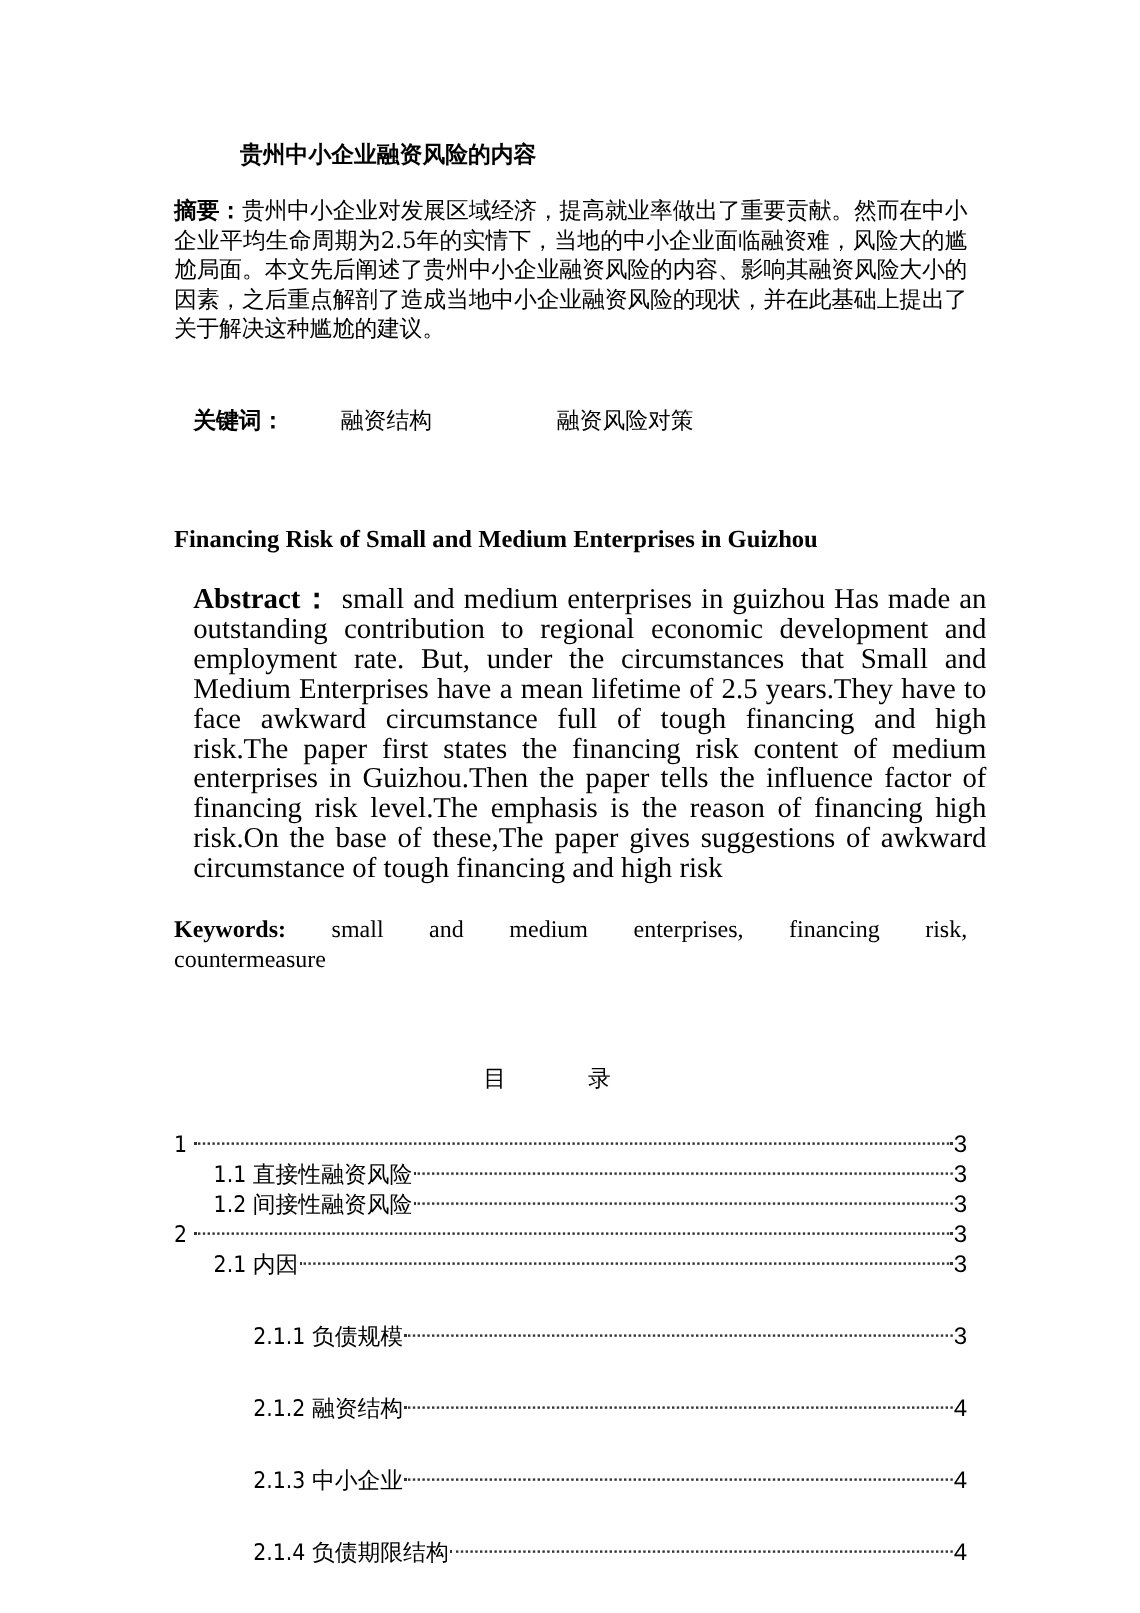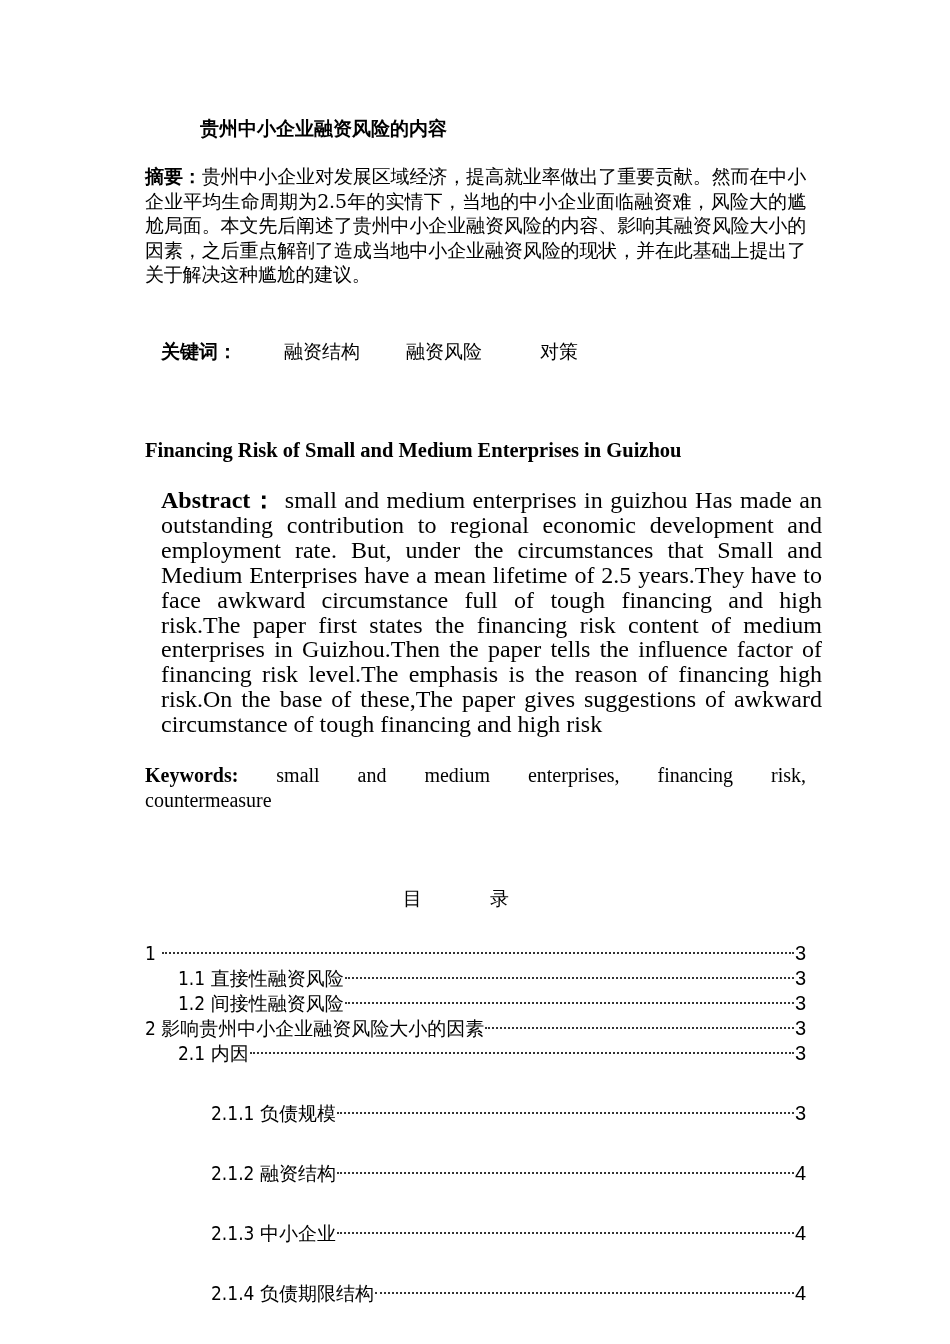--- a/index.html
+++ b/index.html
@@ -58,21 +58,21 @@
       font-family: "DejaVu Sans", sans-serif;
       font-weight: bold;
       display: inline-block;
       width: 123px;
       margin-left: 16px;
     }
     .keywords-cn .kw {
       display: inline-block;
     }
     .kw1 { width: 122px; }
-    .kw2 { width: 134px; }
+    .kw2 { width: 134px; text-align: right; }
     .title-en {
       position: absolute;
       left: 0;
       top: 439px;
       font-size: 20.5px;
       font-weight: bold;
       font-family: "Liberation Serif", serif;
       white-space: nowrap;
     }
     .abstract-en {
@@ -196,21 +196,21 @@
       <span class="num-text">1.1</span>&nbsp;<span>直接性融资风险</span>
       <span class="leader"></span>
       <span class="page-num">3</span>
     </div>
     <div class="toc-row lvl2">
       <span class="num-text">1.2</span>&nbsp;<span>间接性融资风险</span>
       <span class="leader"></span>
       <span class="page-num">3</span>
     </div>
     <div class="toc-row lvl1">
-      <span class="num-text">2</span>&nbsp;<span>影响贵州中小企业融资风险大小的因素</span>
+      <span class="num-text">2</span>&nbsp;
       <span class="leader"></span>
       <span class="page-num">3</span>
     </div>
     <div class="toc-row lvl2">
       <span class="num-text">2.1</span>&nbsp;<span>内因</span>
       <span class="leader"></span>
       <span class="page-num">3</span>
     </div>
     <div class="toc-row lvl3">
       <span class="num-text">2.1.1</span>&nbsp;<span>负债规模</span>

